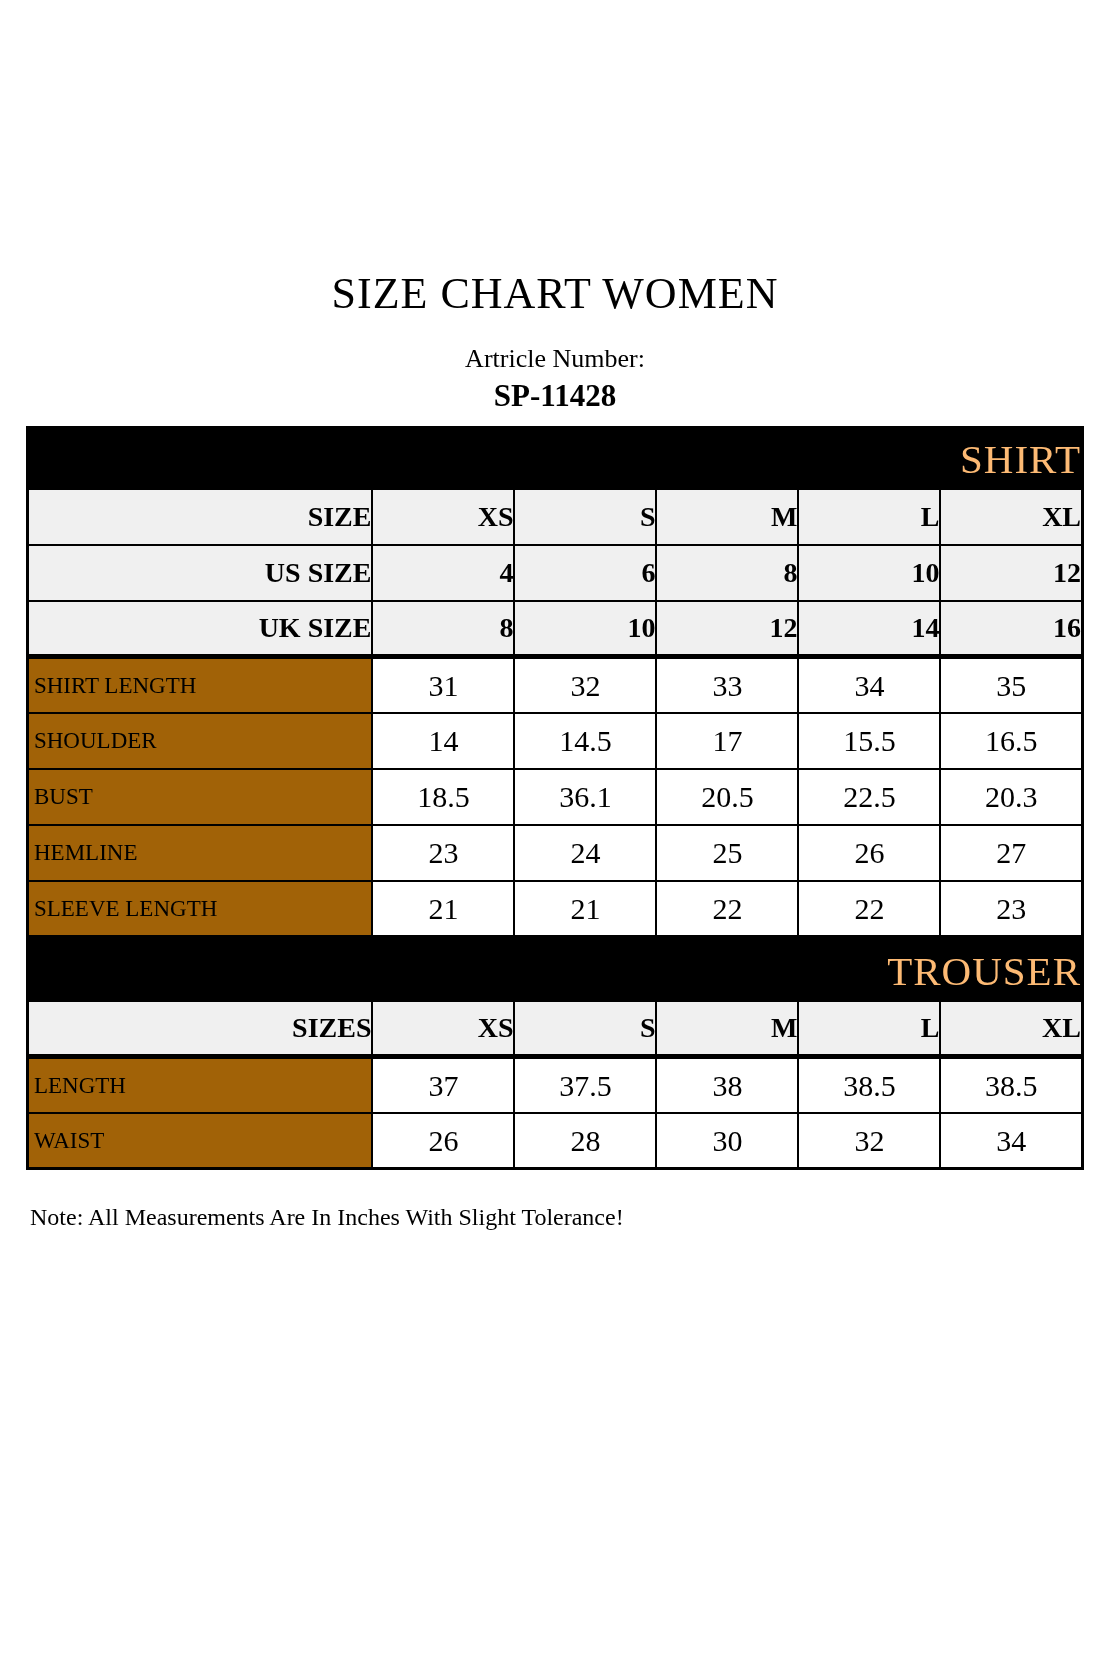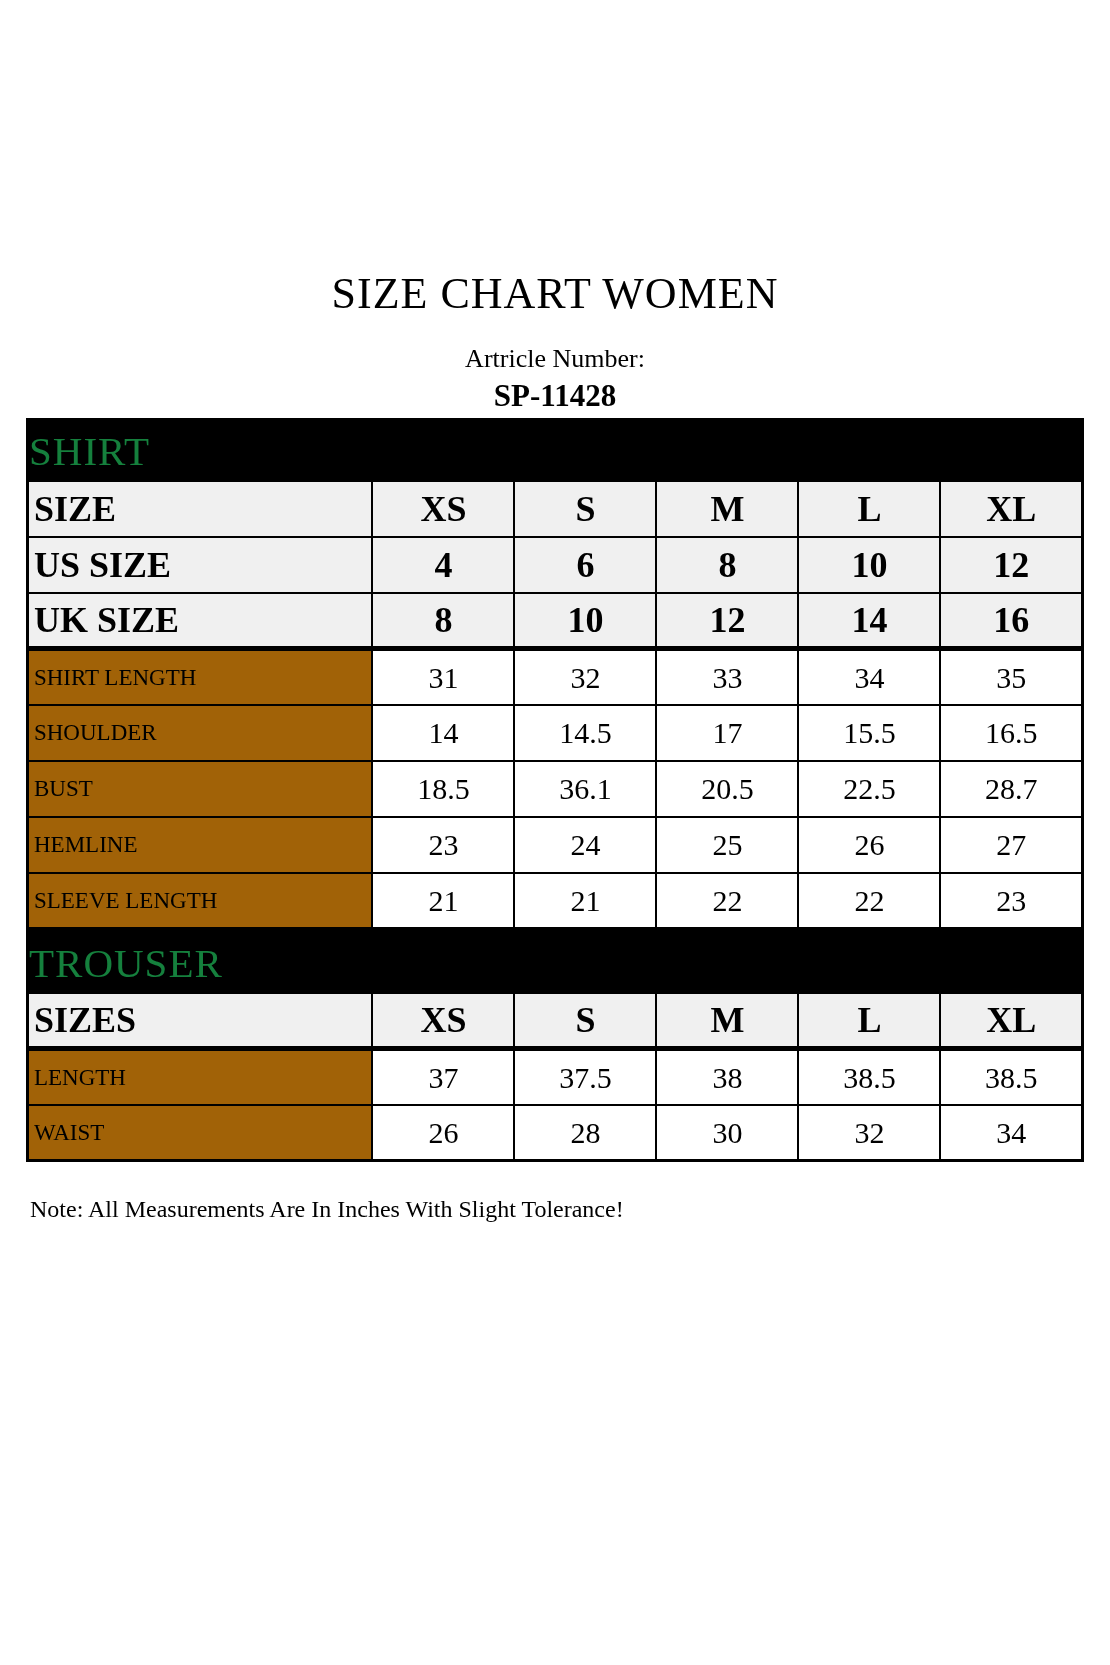--- a/index.html
+++ b/index.html
@@ -24,21 +24,21 @@
     line-height: 1.0;
   }
   .article-label {
     margin: 0;
     margin-top: 27px;
     font-size: 26px;
     line-height: 1.2;
     text-align: center;
   }
   .article-number {
-    margin: 4px;
+    margin: 12px;
     margin-top: 3px;
     font-size: 31px;
     font-weight: bold;
     line-height: 1.2;
   }
 
   
   table.size-chart {
     width: 1055px;
     margin: 0 auto;
@@ -47,37 +47,38 @@
     border: 3px solid #000;
   }
   table.size-chart col.label-col { width: 345px; }
   table.size-chart col.val-col   { width: 142px; }
 
   .shirt-table { margin-top: 48px; }
   .trouser-table { margin-top: 93px; }
 
   td.band-cell {
     background: #000000;
-    color: #15803d;
-    text-align: left;
+    color: #fdba74;
+    text-align: right;
     font-size: 41px;
     letter-spacing: 1px;
     height: 61px;
     border: 2px solid #000;
     padding: 0;
   }
   td {
     border: 2px solid #000;
     height: 56px;
     padding: 0;
   }
   tr.size-row td {
     background: #f0f0f0;
     font-weight: bold;
-    font-size: 36px;
+    font-size: 28px;
+    text-align: right;
   }
   tr.size-row.thick-bottom td { border-bottom: 5px solid #000; }
   td.label-cell {
     text-align: left;
     padding-left: 5px;
   }
   tr.measure-row td.label-cell {
     background: #a16207;
     font-size: 23px;
     font-weight: normal;
@@ -163,21 +164,21 @@
         <td class="value-cell">17</td>
         <td class="value-cell">15.5</td>
         <td class="value-cell">16.5</td>
       </tr>
       <tr class="measure-row">
         <td class="label-cell">BUST</td>
         <td class="value-cell">18.5</td>
         <td class="value-cell">36.1</td>
         <td class="value-cell">20.5</td>
         <td class="value-cell">22.5</td>
-        <td class="value-cell">28.7</td>
+        <td class="value-cell">20.3</td>
       </tr>
       <tr class="measure-row">
         <td class="label-cell">HEMLINE</td>
         <td class="value-cell">23</td>
         <td class="value-cell">24</td>
         <td class="value-cell">25</td>
         <td class="value-cell">26</td>
         <td class="value-cell">27</td>
       </tr>
       <tr class="measure-row">

